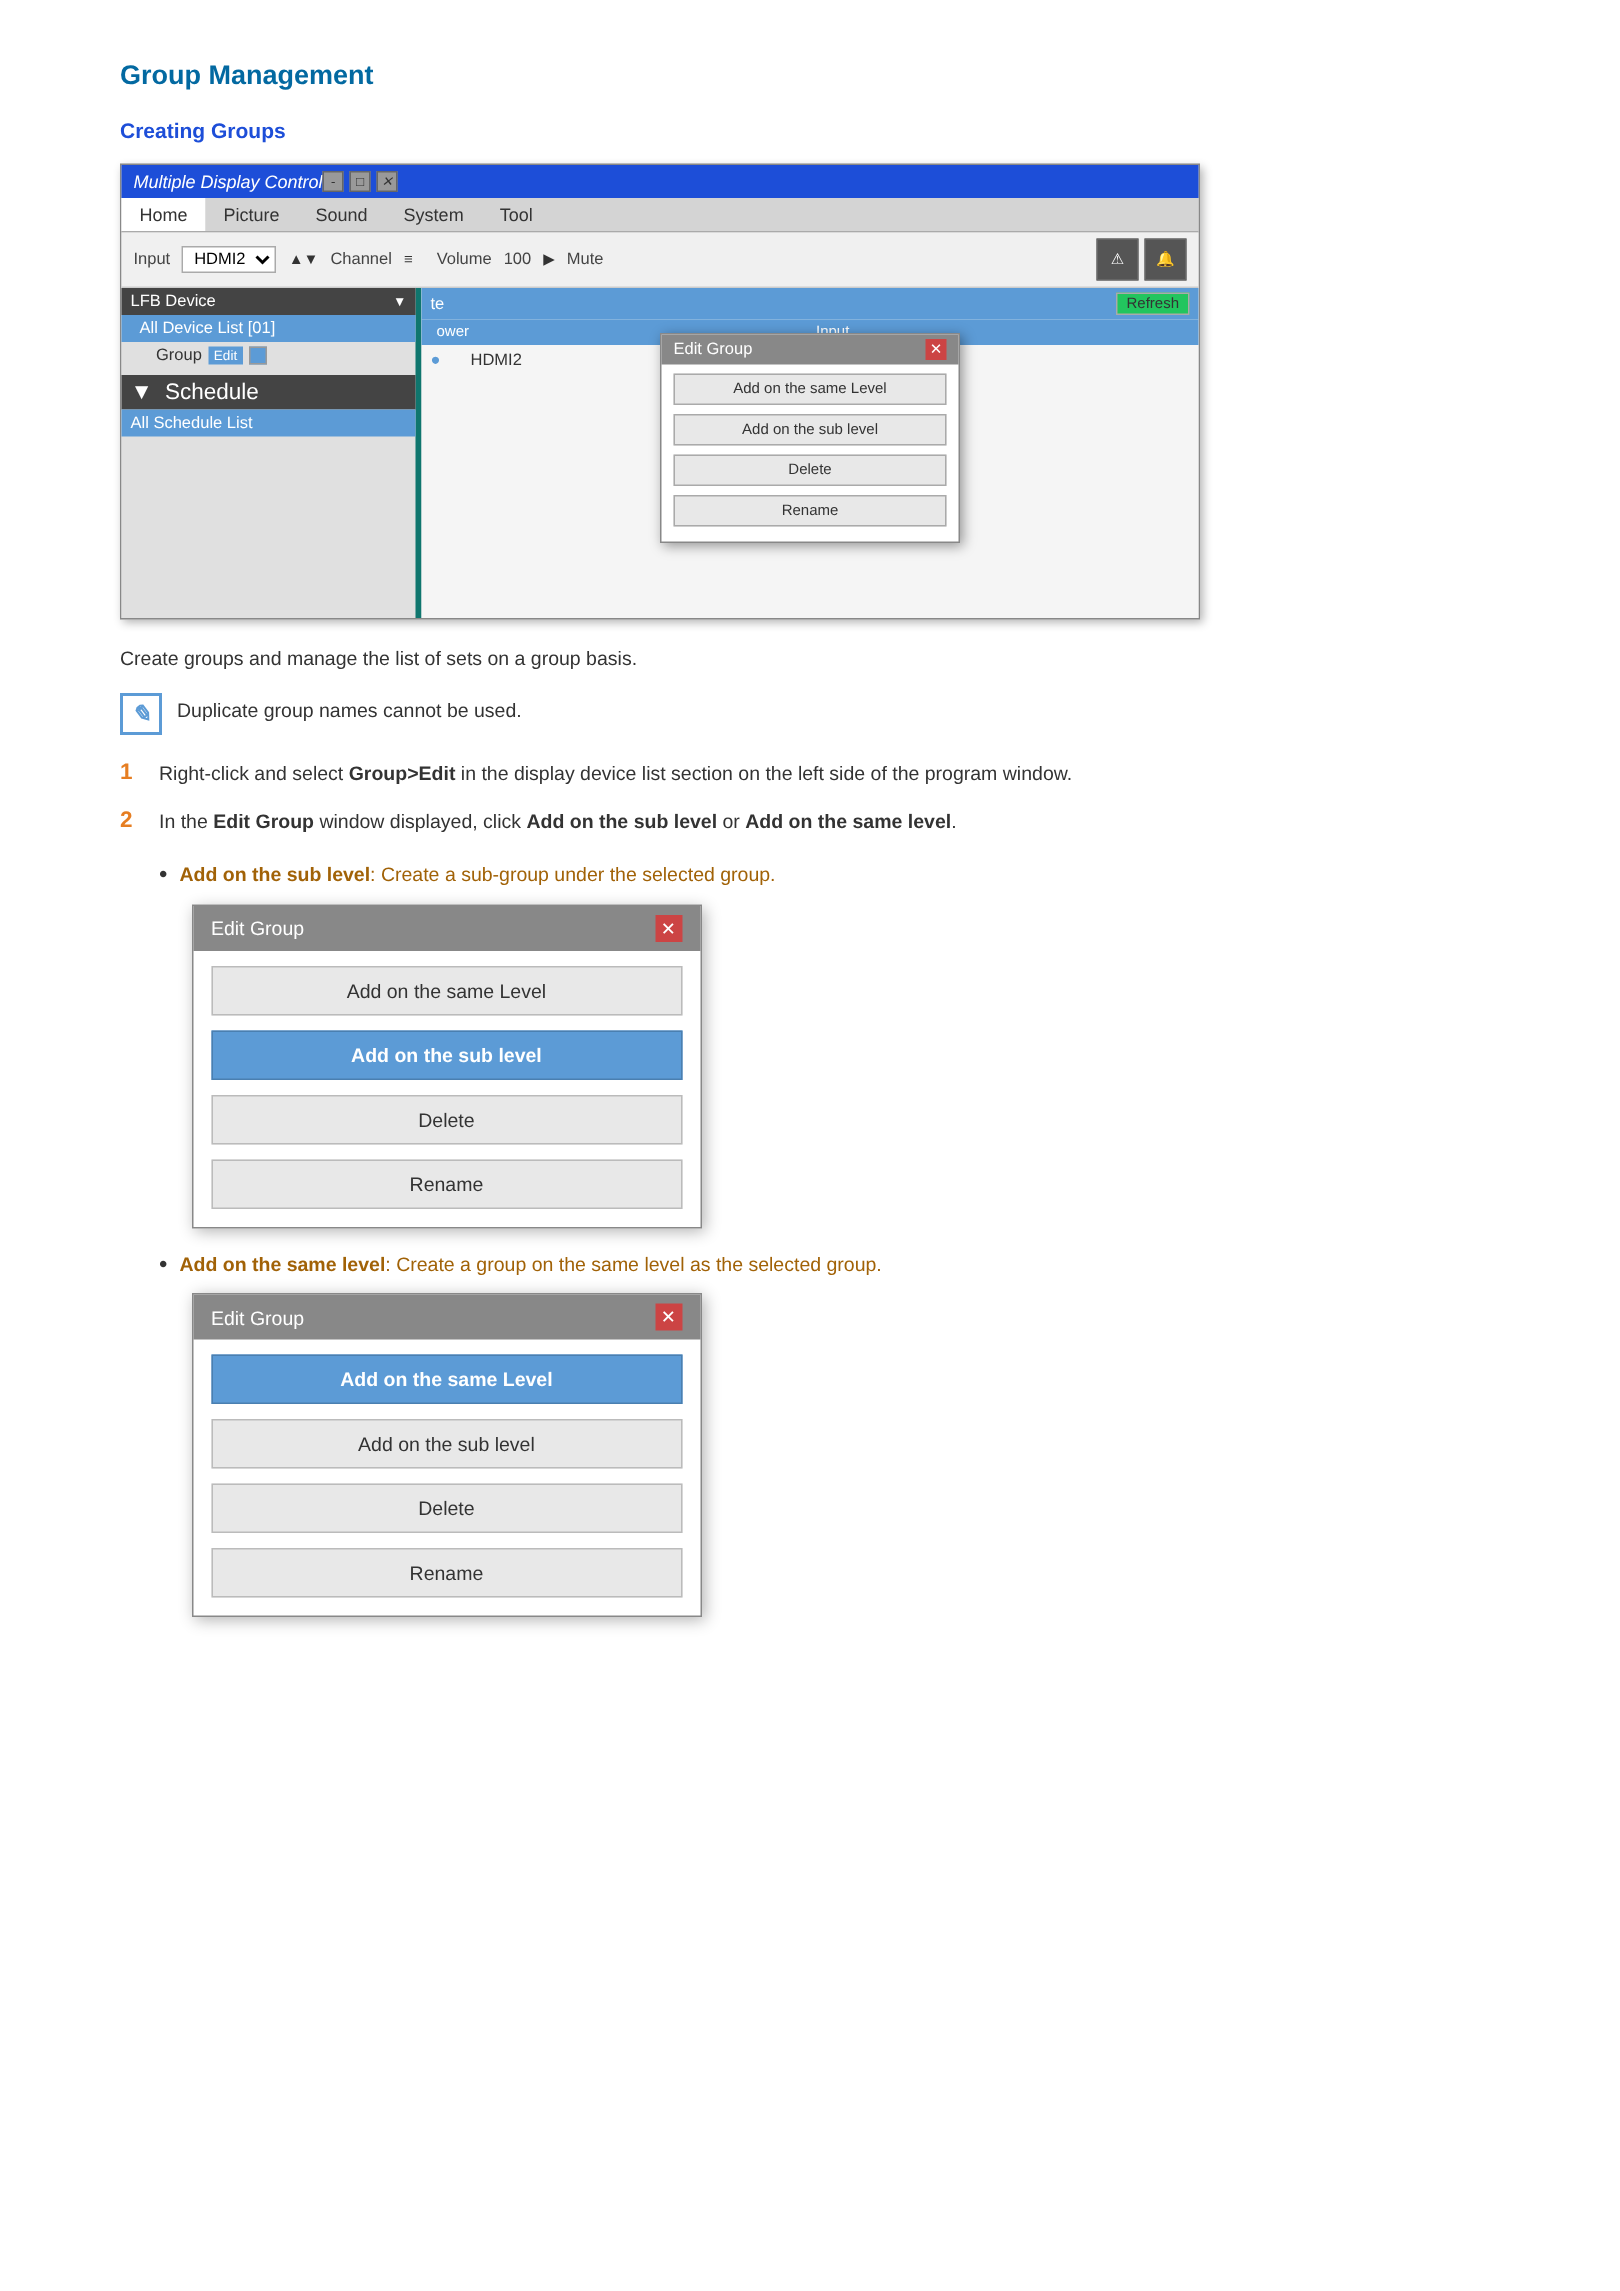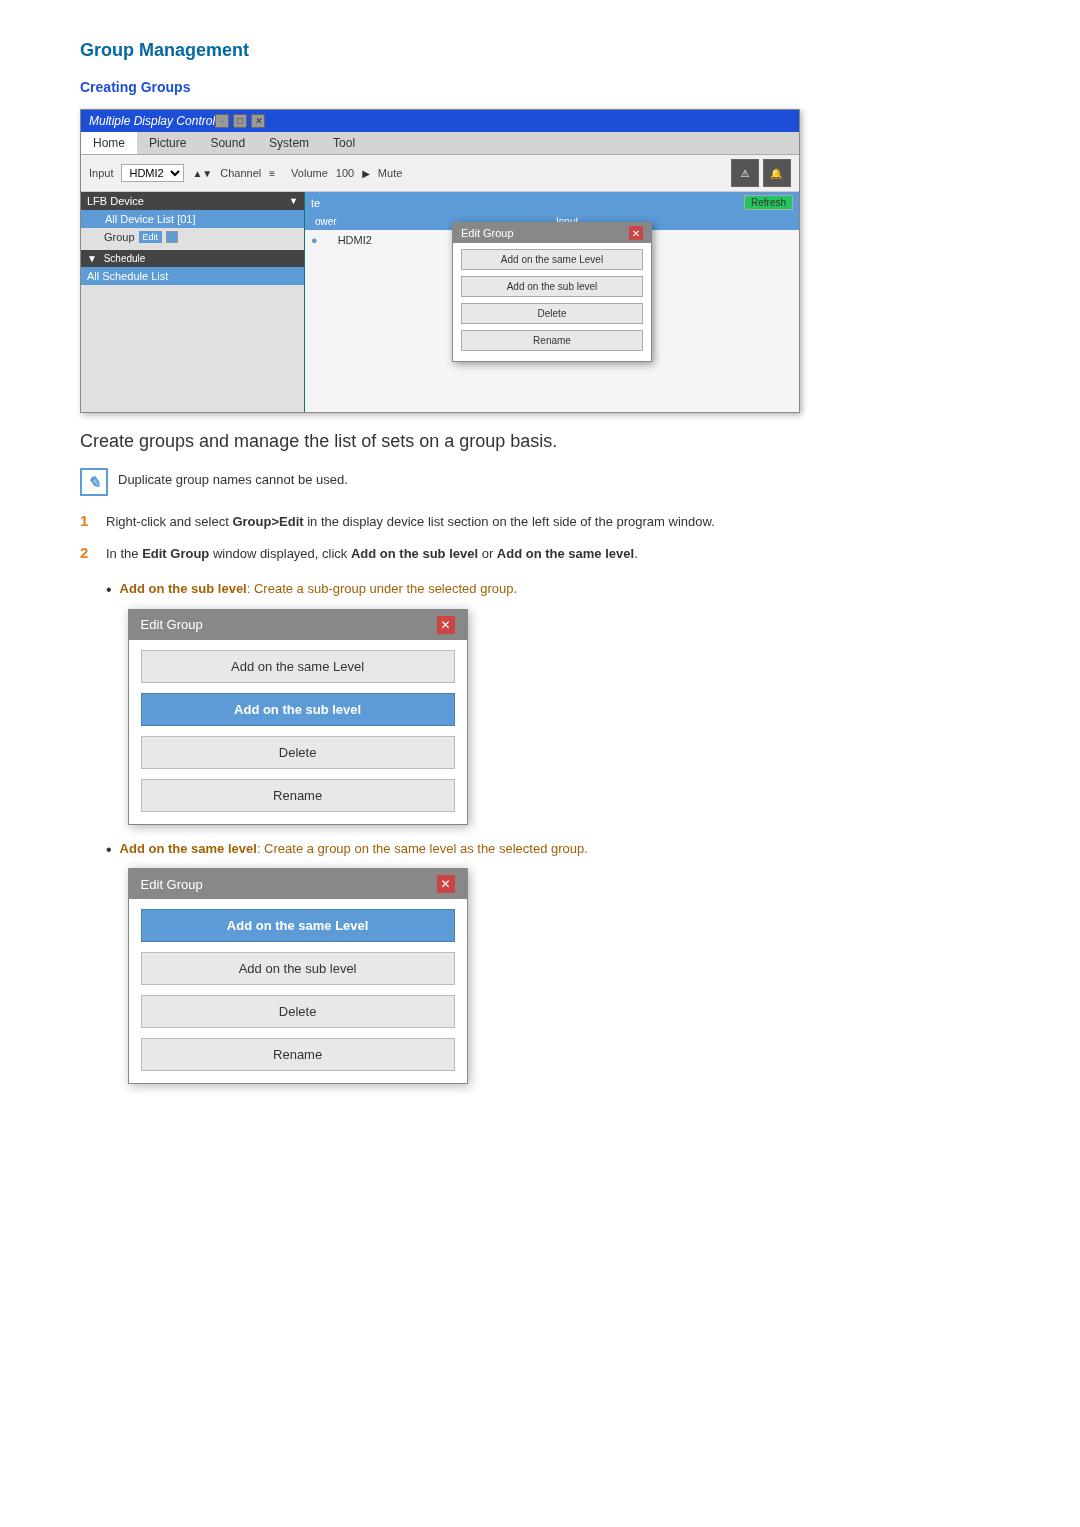--- a/index.html
+++ b/index.html
@@ -122,44 +122,44 @@
       color: #fff;
     }
 
     .app-body {
       display: flex;
       height: 220px;
       position: relative;
     }
 
     .app-sidebar {
-      width: 224px;
+      width: 200px;
       background: #e0e0e0;
-      border-right: 1px solid #0f766e;
+      border-right: 4px solid #0f766e;
       font-size: 11px;
     }
 
     .sidebar-header {
       background: #444;
       color: #fff;
       padding: 3px 6px;
       font-size: 11px;
       display: flex;
       justify-content: space-between;
       align-items: center;
     }
 
     .sidebar-header .triangle {
       font-size: 9px;
     }
 
     .sidebar-all-devices {
       background: #5c9bd6;
       color: #fff;
-      padding: 3px 24px;
+      padding: 3px 12px;
       font-size: 11px;
     }
 
     .sidebar-group-row {
       display: flex;
       align-items: center;
       padding: 3px 6px;
       font-size: 11px;
       gap: 4px;
       margin-left: 17px;
@@ -270,33 +270,33 @@
 
     
     .schedule-section {
       margin-top: 4px;
     }
 
     .schedule-header {
       background: #444;
       color: #fff;
       padding: 3px 6px;
-      font-size: 10px;
+      font-size: 15px;
     }
 
     .schedule-all {
       background: #5c9bd6;
       color: #fff;
       padding: 3px 6px;
       font-size: 11px;
     }
 
     
     .description {
-      font-size: 18px;
+      font-size: 13px;
       color: #333;
       margin: 10px 0 16px;
     }
 
     
     .note-box {
       display: flex;
       align-items: flex-start;
       gap: 10px;
       margin-bottom: 16px;

